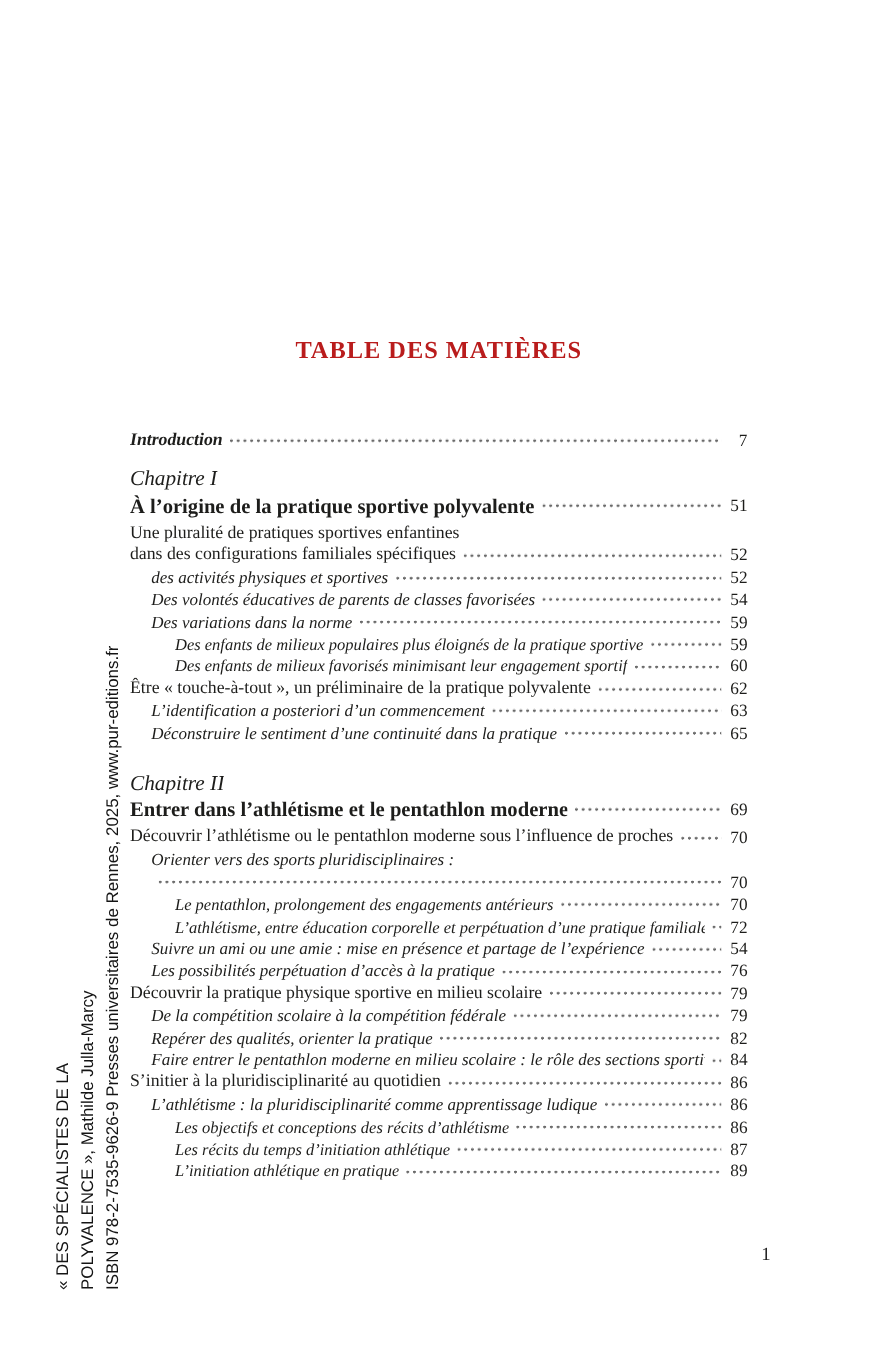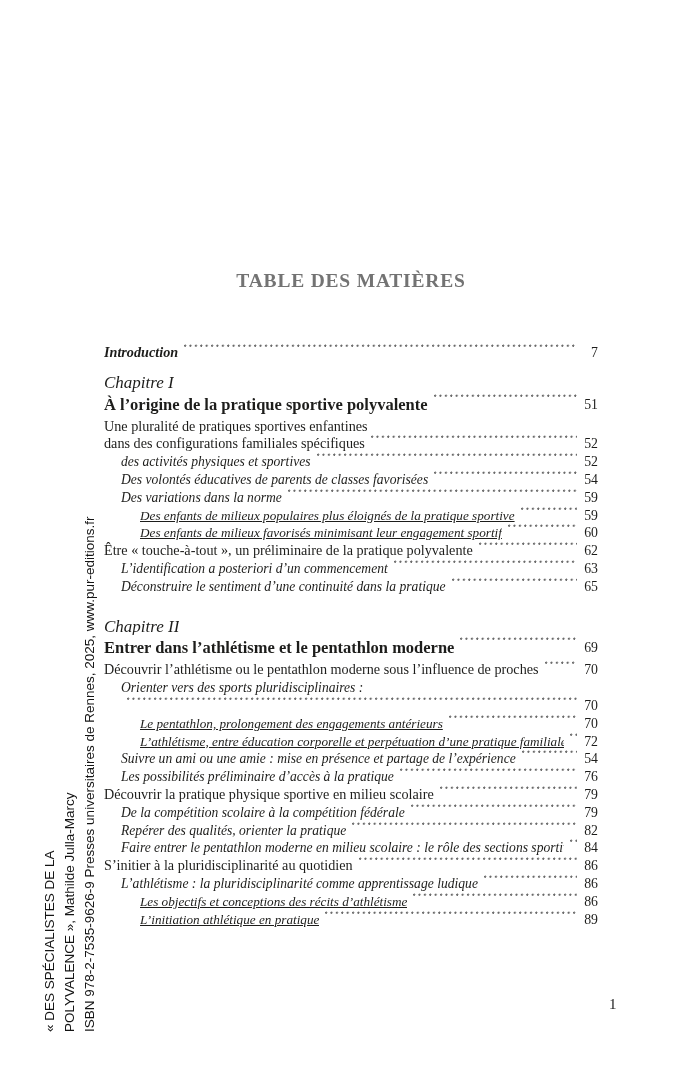--- a/index.html
+++ b/index.html
@@ -33,25 +33,25 @@
     left: 104px; top: 268px;
     width: 494px;
   }
   .doc-title {
     margin: 0 0 50px 0;
     text-align: center;
     font-size: 19.5px;
     line-height: 26px;
     font-weight: 700;
     letter-spacing: 0.8px;
-    color: #737373;
+    color: #b91c1c;
   }
 
   .toc-entry { line-height: 17.8px; font-size: 14.2px; }
-  .toc-line { display: flex; align-items: flex-start; }
+  .toc-line { display: flex; align-items: center; }
   .toc-text { flex: 0 1 auto; white-space: nowrap; overflow: hidden; }
   .leader {
     flex: 1 1 auto;
     min-width: 7px;
     height: 3px;
     margin: 0 2px 0 6px;
     background-image: radial-gradient(circle at 1.1px 1.6px, #6a6a6a 0.95px, rgba(0,0,0,0) 1.3px);
     background-size: 5.4px 3px;
     background-repeat: repeat-x;
     background-position: left bottom;
@@ -68,21 +68,21 @@
   
   .intro .toc-text { font-weight: 700; font-style: italic; }
   .chapter-label { font-style: italic; font-size: 17px; }
   .chapter-title { margin-top: 2px; margin-bottom: 3px; }
   .chapter-title .toc-text { font-weight: 700; font-size: 16.5px; }
   .chapter-title .toc-line { line-height: 21px; }
   .level0 .toc-text { font-size: 14.2px; }
   .level1 { padding-left: 17px; }
   .level1 .toc-text { font-style: italic; font-size: 13.6px; }
   .level2 { padding-left: 36px; }
-  .level2 .toc-text { font-style: italic; font-size: 13.2px; text-decoration: underline; }
+  .level2 .toc-text { font-style: italic; font-size: 13.2px; }
   .gap-md { margin-top: 12px; }
   .gap-lg { margin-top: 22px; }
 
   .folio {
     position: absolute;
     left: 609px; top: 996px;
     font-size: 15px;
     color: #222;
   }
 </style>
@@ -229,21 +229,21 @@
         </div>
         <div class="toc-entry level1">
           <div class="toc-line">
             <span class="toc-text">Suivre un ami ou une amie : mise en présence et partage de l’expérience</span>
             <span class="leader"></span>
             <span class="pagenum">54</span>
           </div>
         </div>
         <div class="toc-entry level1">
           <div class="toc-line">
-            <span class="toc-text">Les possibilités préliminaire d’accès à la pratique</span>
+            <span class="toc-text">Les possibilités perpétuation d’accès à la pratique</span>
             <span class="leader"></span>
             <span class="pagenum">76</span>
           </div>
         </div>
         <div class="toc-entry level0">
           <div class="toc-line">
             <span class="toc-text">Découvrir la pratique physique sportive en milieu scolaire</span>
             <span class="leader"></span>
             <span class="pagenum">79</span>
           </div>
@@ -281,20 +281,27 @@
             <span class="toc-text">L’athlétisme : la pluridisciplinarité comme apprentissage ludique</span>
             <span class="leader"></span>
             <span class="pagenum">86</span>
           </div>
         </div>
         <div class="toc-entry level2">
           <div class="toc-line">
             <span class="toc-text">Les objectifs et conceptions des récits d’athlétisme</span>
             <span class="leader"></span>
             <span class="pagenum">86</span>
+          </div>
+        </div>
+        <div class="toc-entry level2">
+          <div class="toc-line">
+            <span class="toc-text">Les récits du temps d’initiation athlétique</span>
+            <span class="leader"></span>
+            <span class="pagenum">87</span>
           </div>
         </div>
         <div class="toc-entry level2">
           <div class="toc-line">
             <span class="toc-text">L’initiation athlétique en pratique</span>
             <span class="leader"></span>
             <span class="pagenum">89</span>
           </div>
         </div>
       </div>

